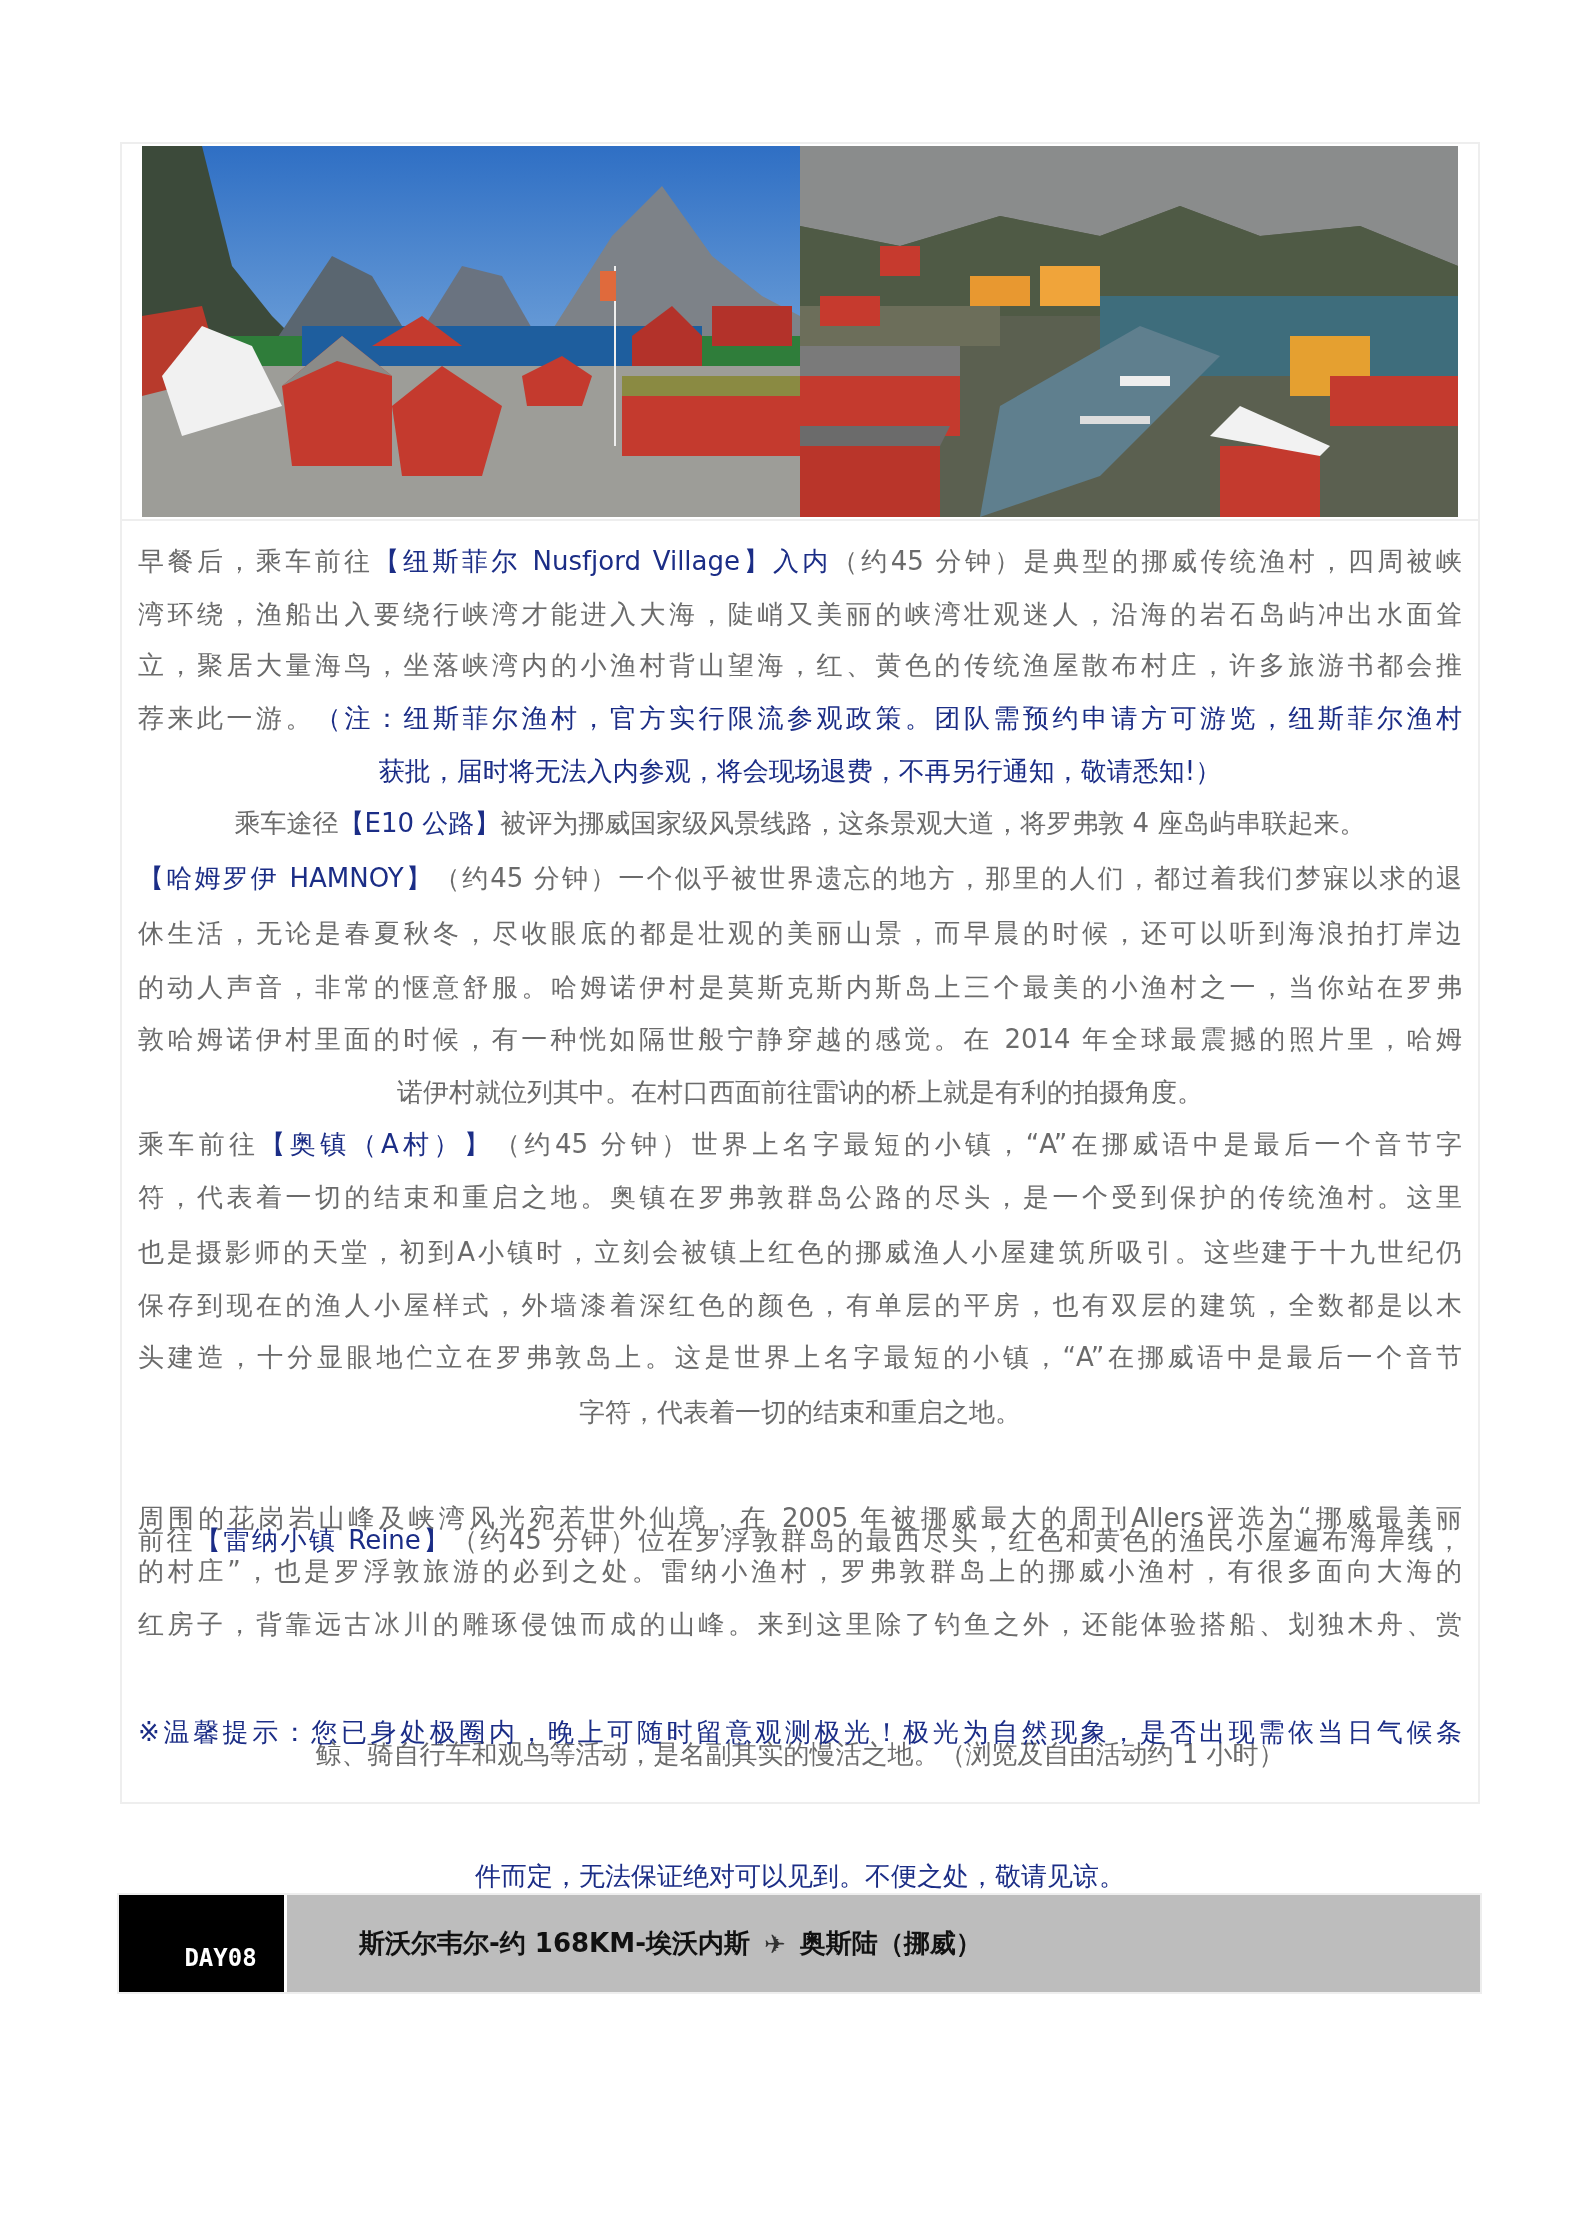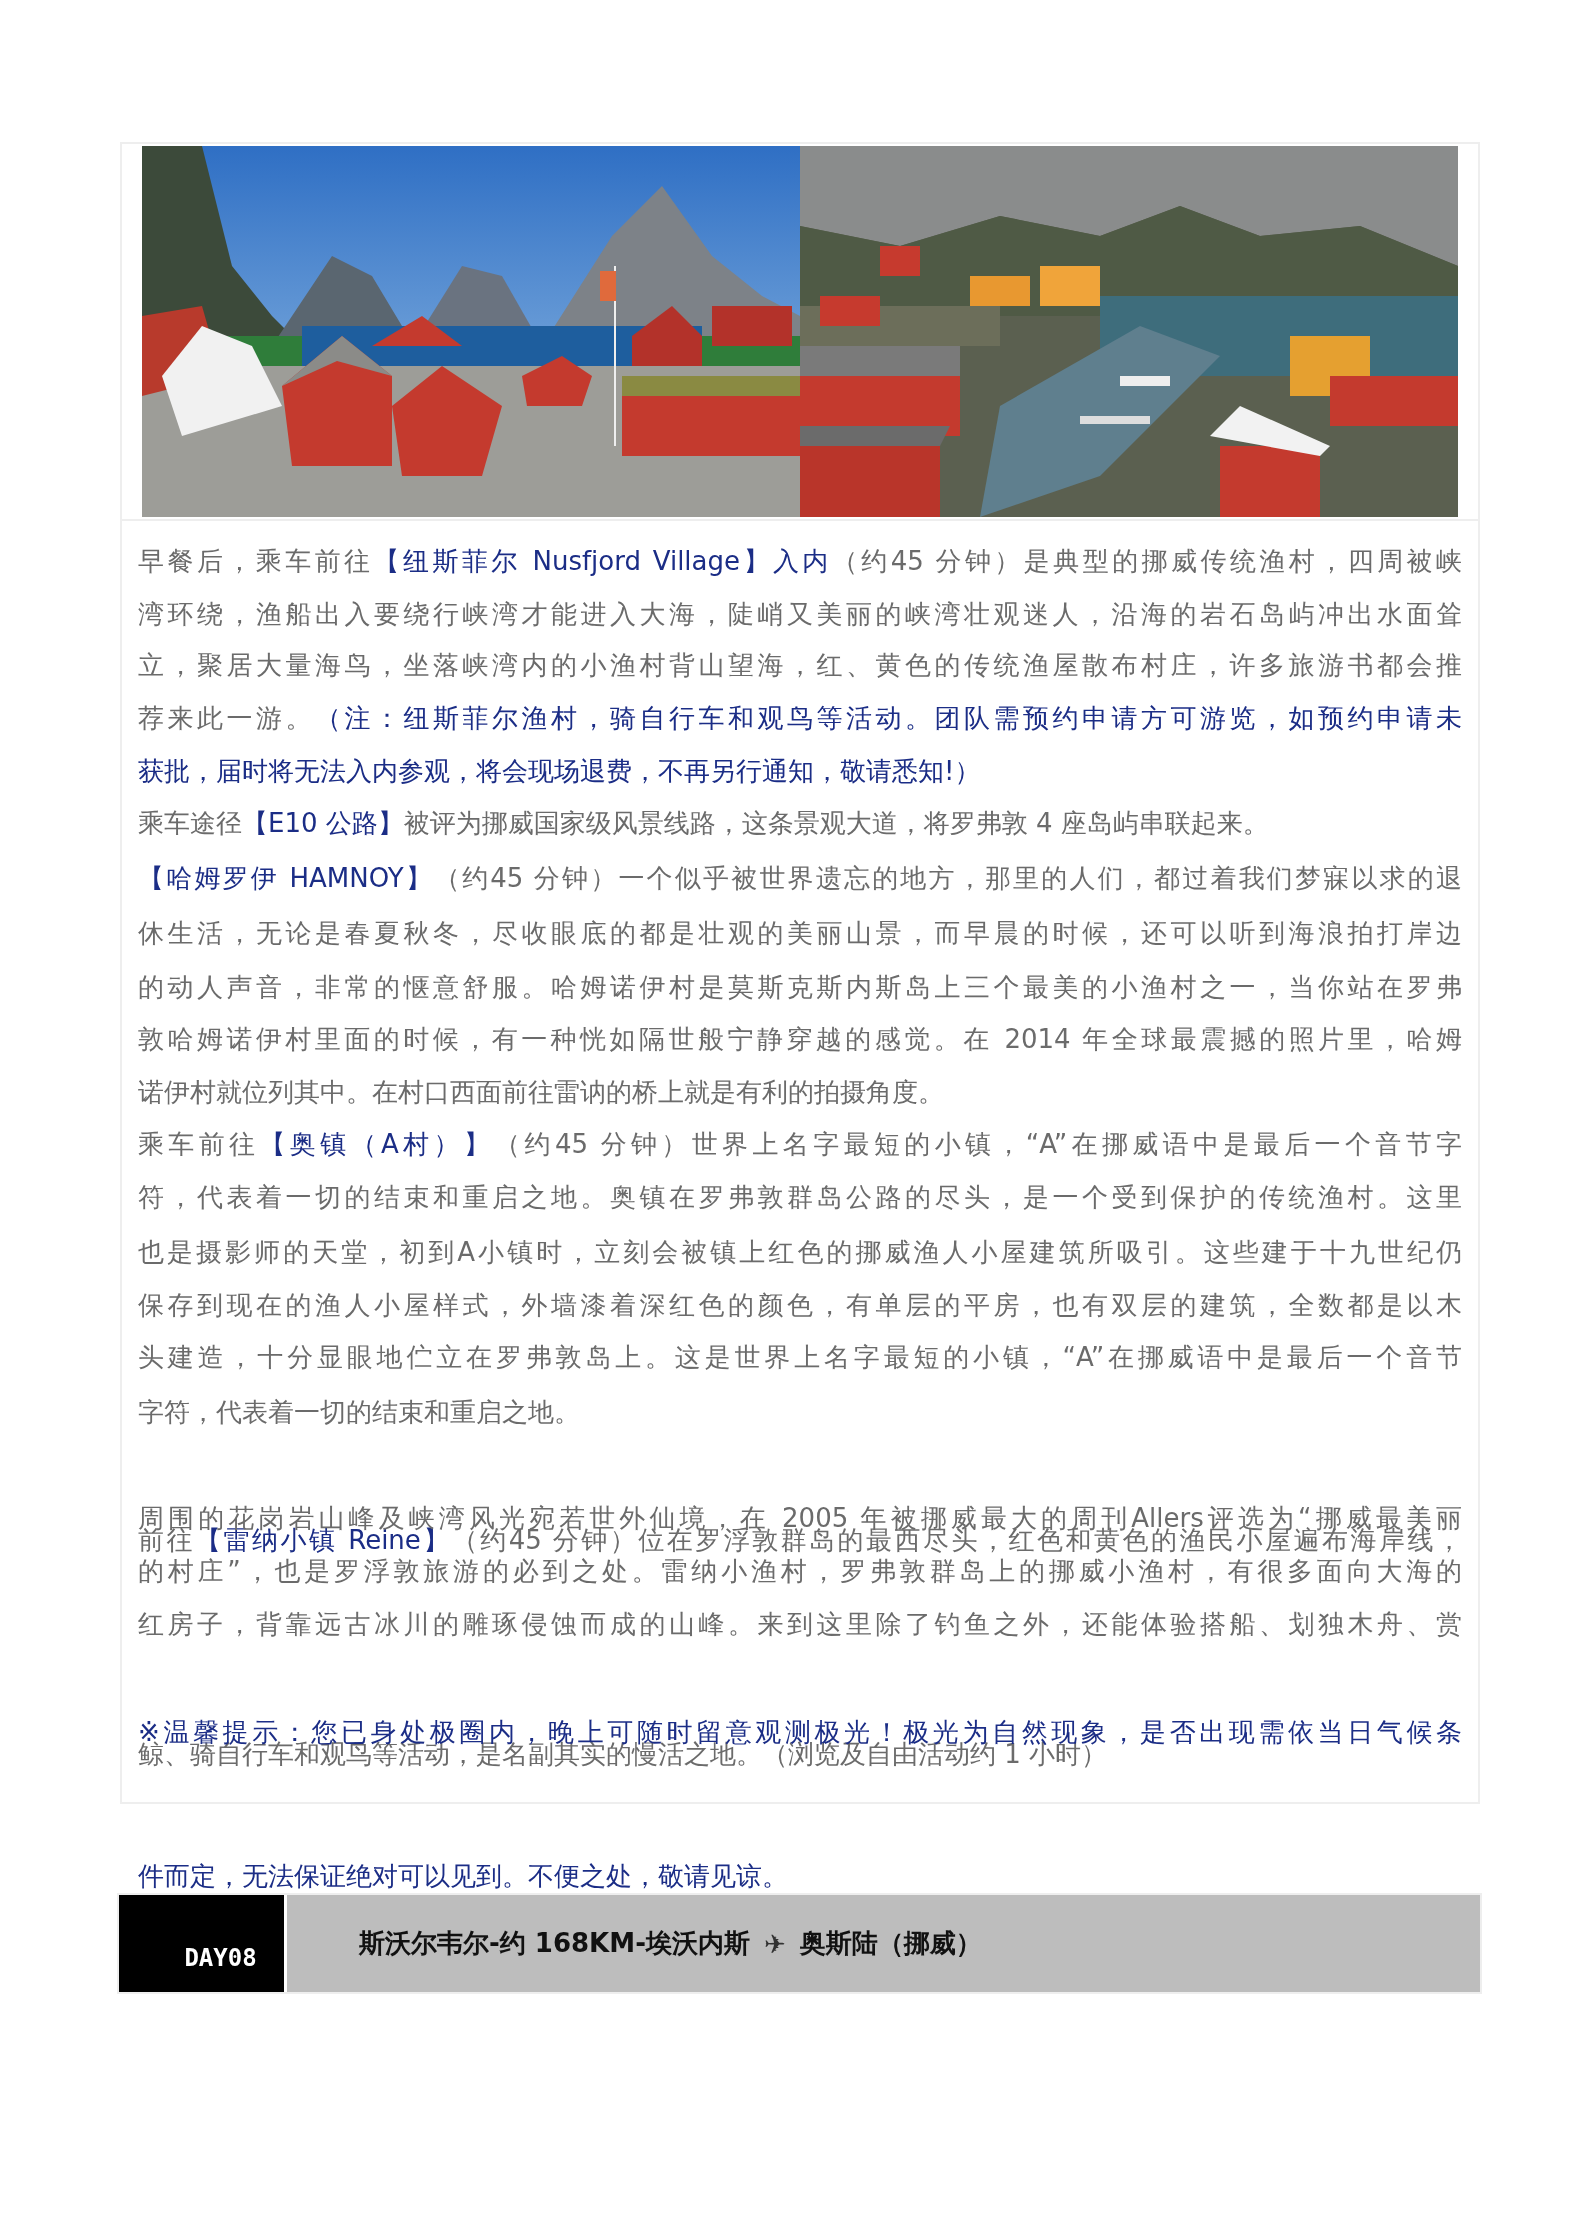--- a/index.html
+++ b/index.html
@@ -6,21 +6,21 @@
   body { width:1580px; height:2237px; position:relative; overflow:hidden;
          font-family:"DejaVu Sans","Liberation Sans",sans-serif; }
   .card { position:absolute; left:120px; top:142px; width:1360px; height:1662px;
           border:2px solid #eeeeee; box-sizing:border-box; background:#fff; }
   .photo { position:absolute; top:146px; height:371px; overflow:hidden; }
   .photo-left { left:142px; width:658px; }
   .photo-right { left:800px; width:658px; }
   .photo svg { display:block; width:100%; height:100%; }
   .photo-sep { position:absolute; left:120px; top:519px; width:1360px; height:2px; background:#eeeeee; }
   .line { position:absolute; left:138px; width:1324px; height:40px; line-height:40px;
-          font-size:26px; color:#6b6b6b; white-space:nowrap; overflow:visible; }
+          font-size:26px; color:#6b6b6b; white-space:nowrap; overflow:visible;text-align:center; }
   .line.full { text-align:justify; text-align-last:justify; }
   .b { color:#1b2d86; font-weight:normal; }
   .n { color:#1b2d86; }
   .day-bar { position:absolute; left:117px; top:1893px; width:1365px; height:101px;
              border:2px solid #eeeeee; box-sizing:border-box; background:#fff; }
   .day-label { position:absolute; left:119px; top:1895px; width:165px; height:97px; background:#000;
                color:#fff; font-weight:bold; font-size:24px; display:flex; align-items:center;
                justify-content:center; padding-top:28px; box-sizing:border-box;
                font-family:"DejaVu Sans Mono","Liberation Mono",monospace;padding-left:38px; }
   .day-title { position:absolute; left:287px; top:1895px; width:1193px; height:97px; background:#bdbdbd;
@@ -88,21 +88,21 @@
     <rect x="280" y="270" width="70" height="8" fill="#ddd"></rect>
     <rect x="320" y="230" width="50" height="10" fill="#eee"></rect>
   </svg>
 </div>
 
 <div class="photo-sep"></div>
 
 <div class="line full" style="top:541px"><span>早餐后，乘车前往</span><span class="b">【纽斯菲尔 Nusfjord Village】入内</span><span>（约45 分钟）是典型的挪威传统渔村，四周被峡</span></div>
 <div class="line full" style="top:594px">湾环绕，渔船出入要绕行峡湾才能进入大海，陡峭又美丽的峡湾壮观迷人，沿海的岩石岛屿冲出水面耸</div>
 <div class="line full" style="top:645px">立，聚居大量海鸟，坐落峡湾内的小渔村背山望海，红、黄色的传统渔屋散布村庄，许多旅游书都会推</div>
-<div class="line full" style="top:698px"><span>荐来此一游。</span><span class="n">（注：纽斯菲尔渔村，骑自行车和观鸟等活动。团队需预约申请方可游览，如预约申请未</span></div>
+<div class="line full" style="top:698px"><span>荐来此一游。</span><span class="n">（注：纽斯菲尔渔村，官方实行限流参观政策。团队需预约申请方可游览，纽斯菲尔渔村</span></div>
 <div class="line n" style="top:751px">获批，届时将无法入内参观，将会现场退费，不再另行通知，敬请悉知!）</div>
 
 <div class="line" style="top:803px"><span>乘车途径</span><span class="b">【E10  公路】</span><span>被评为挪威国家级风景线路，这条景观大道，将罗弗敦 4 座岛屿串联起来。</span></div>
 
 <div class="line full" style="top:858px"><span class="b">【哈姆罗伊 HAMNOY】</span><span>（约45 分钟）一个似乎被世界遗忘的地方，那里的人们，都过着我们梦寐以求的退</span></div>
 <div class="line full" style="top:913px">休生活，无论是春夏秋冬，尽收眼底的都是壮观的美丽山景，而早晨的时候，还可以听到海浪拍打岸边</div>
 <div class="line full" style="top:967px">的动人声音，非常的惬意舒服。哈姆诺伊村是莫斯克斯内斯岛上三个最美的小渔村之一，当你站在罗弗</div>
 <div class="line full" style="top:1019px">敦哈姆诺伊村里面的时候，有一种恍如隔世般宁静穿越的感觉。在 2014 年全球最震撼的照片里，哈姆</div>
 <div class="line" style="top:1072px">诺伊村就位列其中。在村口西面前往雷讷的桥上就是有利的拍摄角度。</div>
 

